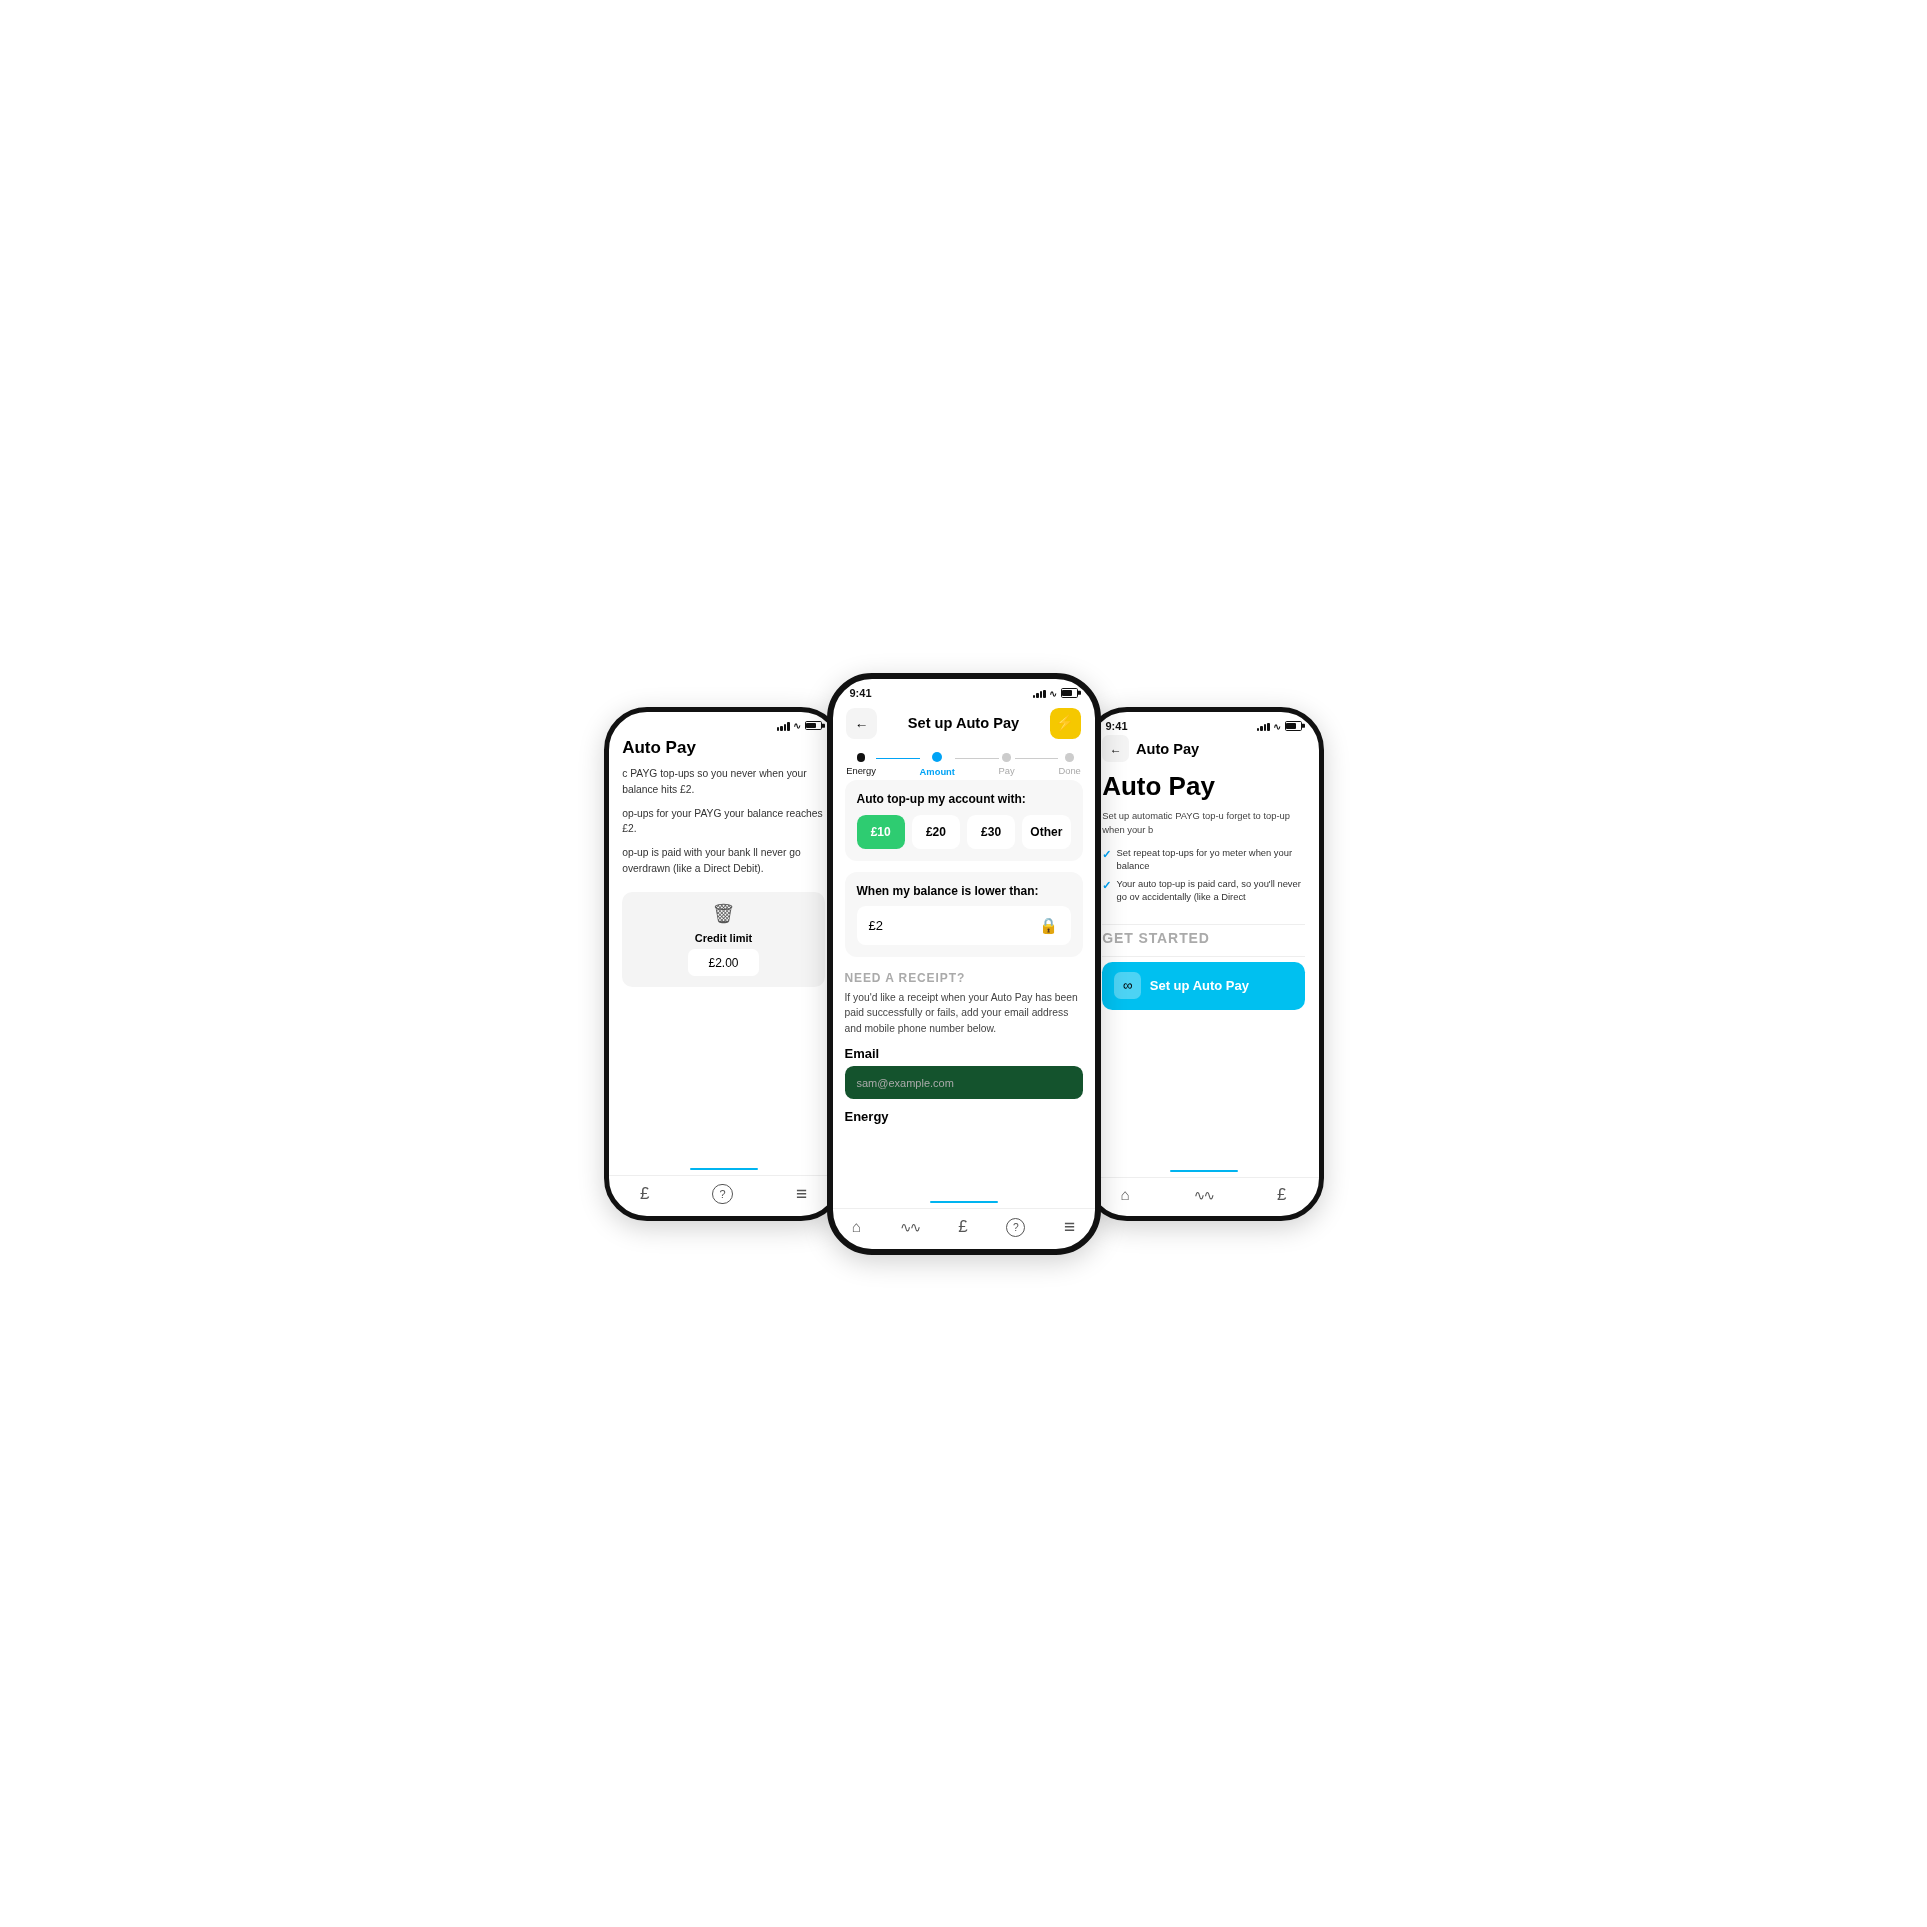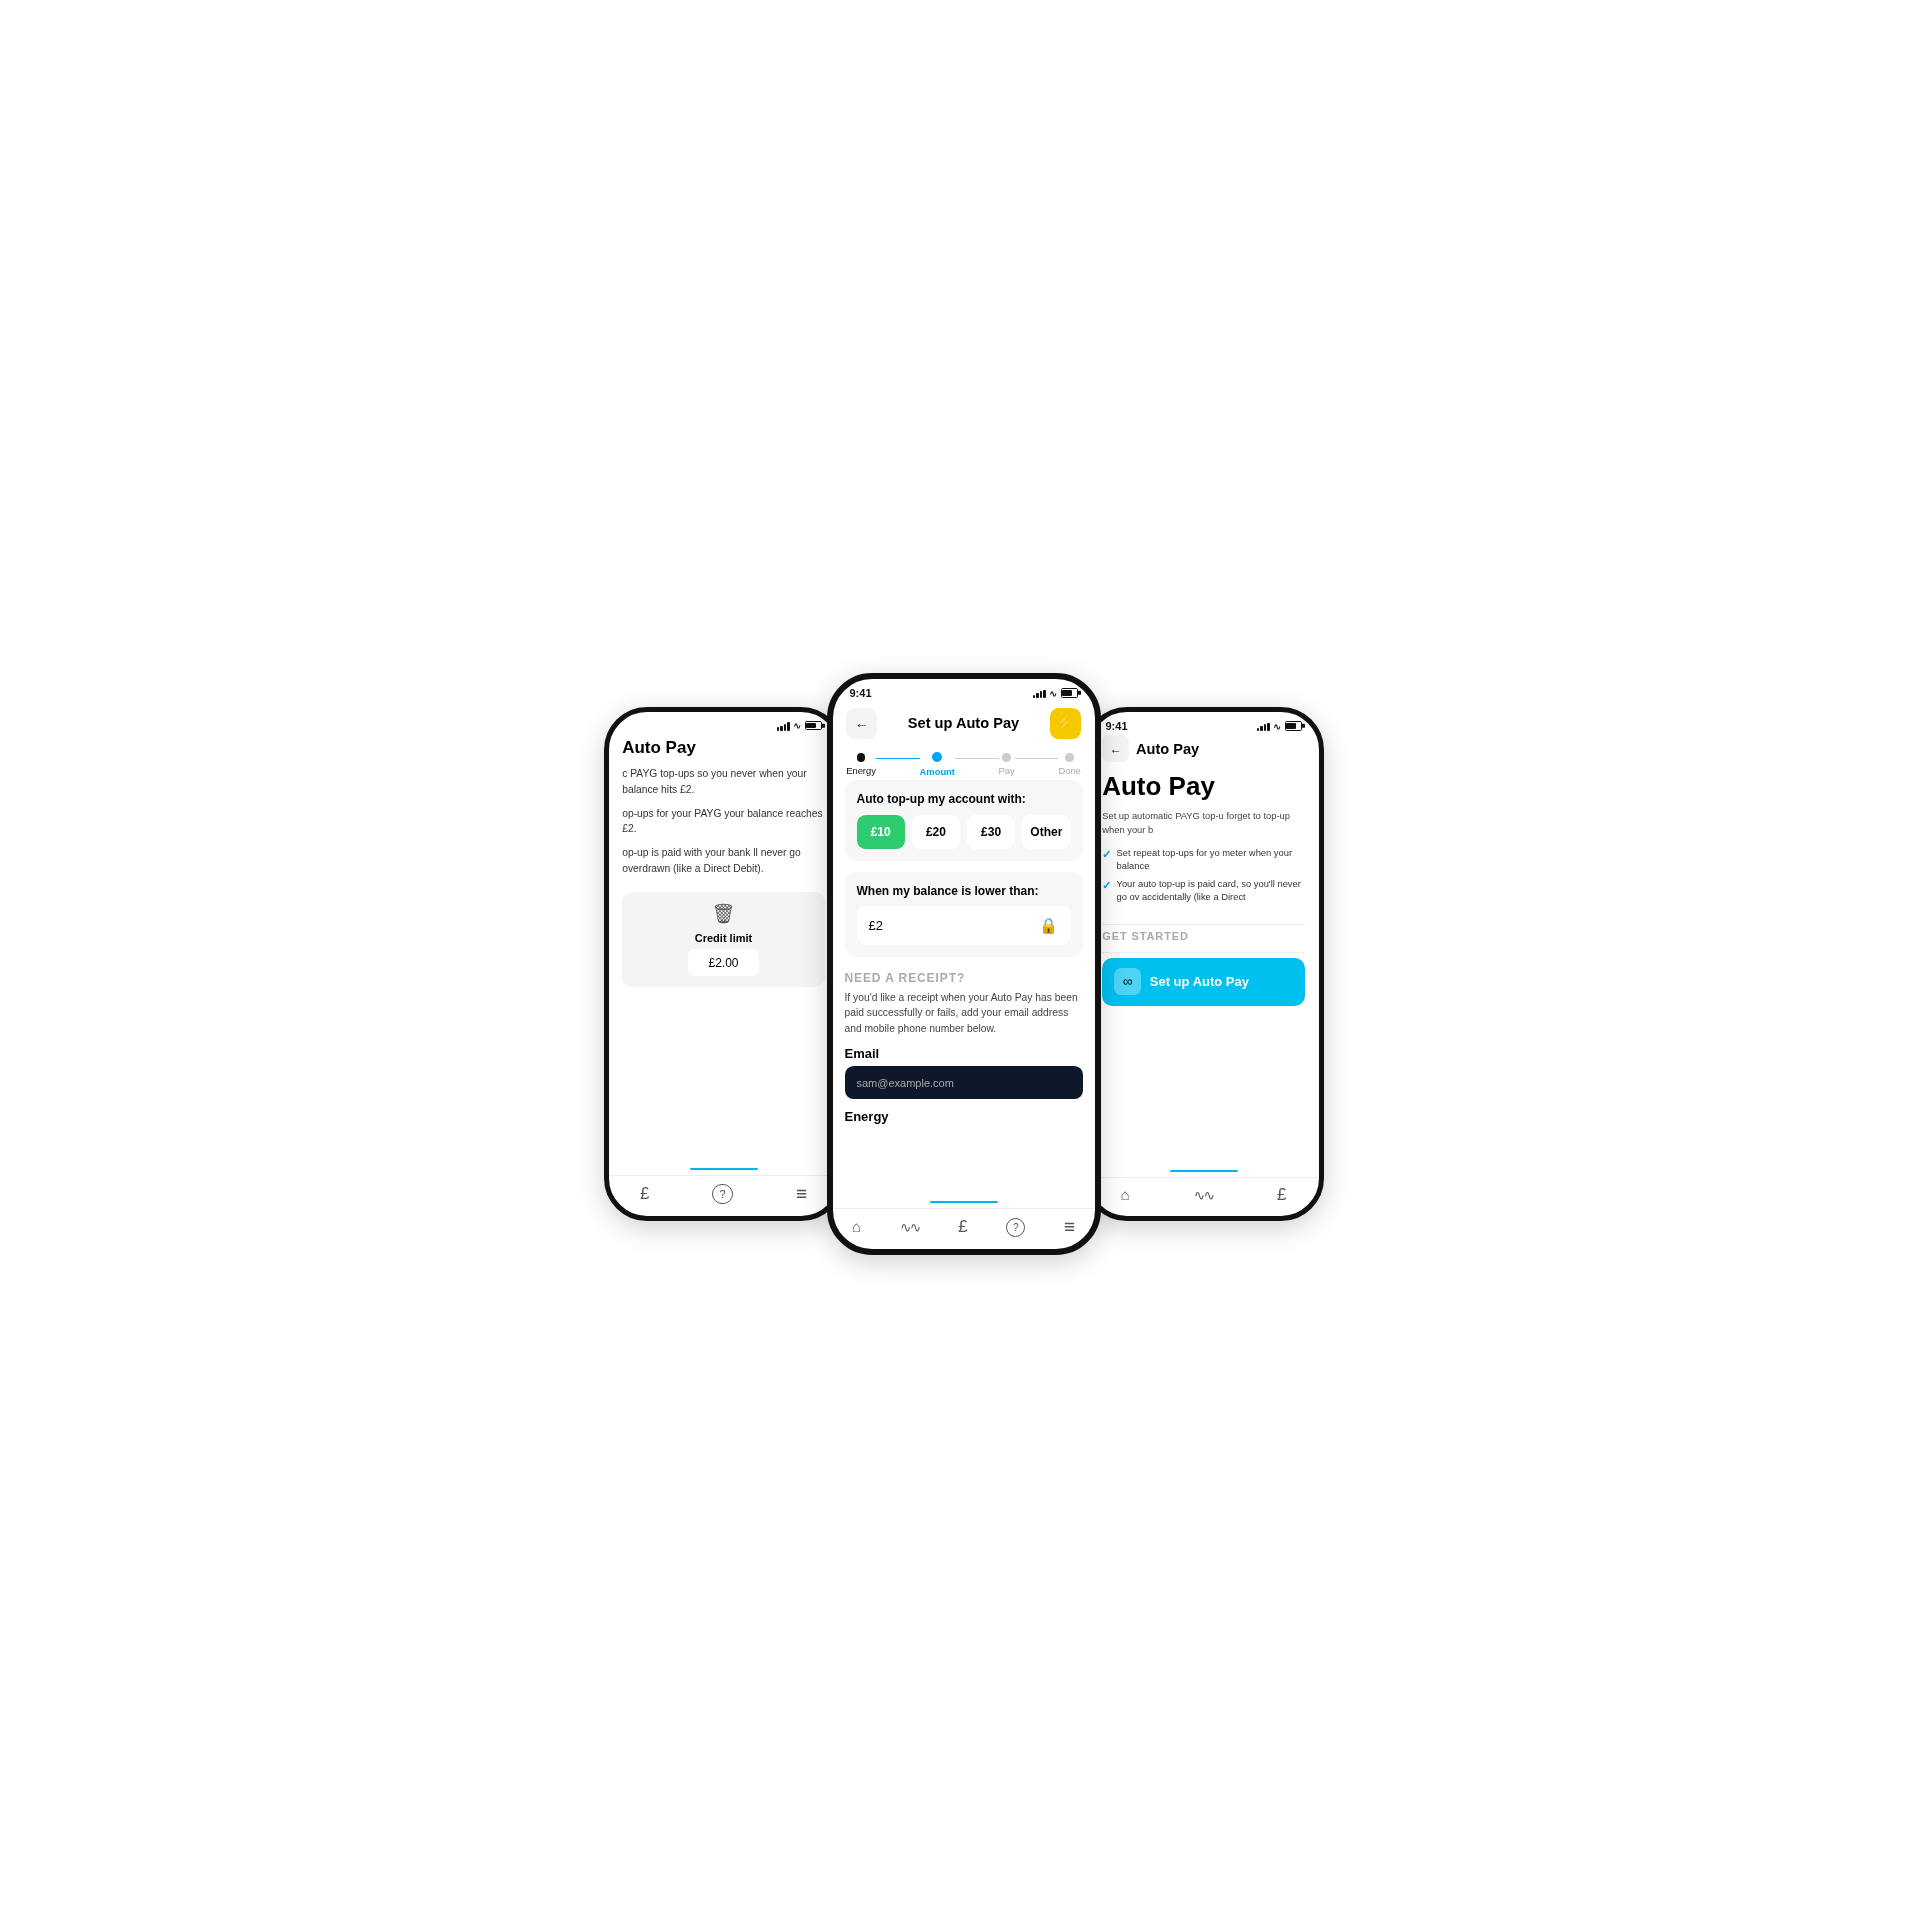--- a/index.html
+++ b/index.html
@@ -318,21 +318,21 @@
       color: #444;
       line-height: 1.5;
       margin-bottom: 10.3px;
     }
     .field-label {
       font-size: 13px;
       font-weight: 600;
       margin-bottom: 5.1px;
     }
     .field-input {
-      background: #0f172a;
+      background: #14532d;
       border-radius: 8.6px;
       padding: 10.3px 12px;
       font-size: 11px;
       color: #aaa;
       margin-bottom: 10.3px;
     }
 
     
     .right-content {
       padding: 0 13.7px;
@@ -375,21 +375,21 @@
       display: flex;
       align-items: flex-start;
       gap: 5.1px;
       margin-bottom: 5.1px;
       font-size: 9.4px;
       color: #333;
       line-height: 1.4;
     }
     .check-mark { color: #00a3f5; font-weight: 700; font-size: 11px; margin-top: 0.9px; }
     .get-started-label {
-      font-size: 11px;
+      font-size: 14px;
       font-weight: 700;
       color: #aaa;
       letter-spacing: 0.9px;
       margin-bottom: 5.1px;
     }
     .setup-btn {
       display: flex;
       align-items: center;
       gap: 8.6px;
       background: #00c0f0;

